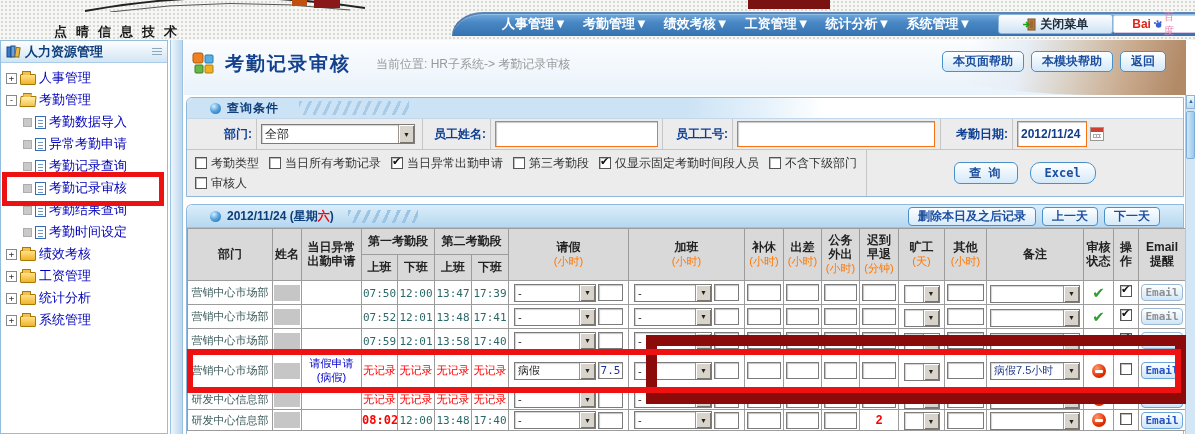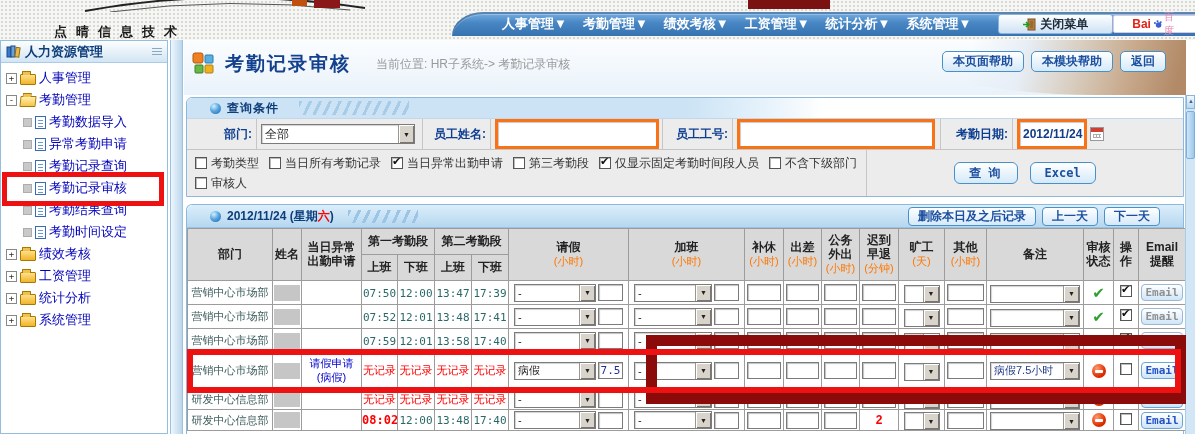--- a/index.html
+++ b/index.html
@@ -88,21 +88,21 @@
     border-bottom:1px solid #c2d8ea;}
   .q-form{position:absolute;left:0;right:0;top:21px;bottom:0;background:#ececec;}
   .frow{display:flex;border-bottom:1px solid #c6c6c6;}
   .frowA{height:31px;}
   .frowB{height:46px;border-bottom:none;}
   .fcell{border-right:1px solid #c6c6c6;display:flex;align-items:center;padding:0 4px;overflow:hidden;}
   .fcell.last{border-right:none;}
   .flabel{justify-content:flex-end;font-weight:bold;color:#0b3d91;font-size:12px;white-space:nowrap;}
   .w70{width:70px;}.w166{width:166px;}.w68{width:68px;}.w172{width:172px;}
   .wid70{width:70px;}.w208{width:208px;}.w72{width:72px;}.wrest{flex:1;}
-  .tinput{height:25px;border:3px solid #f97316;box-shadow:inset 1px 1px 1px rgba(0,0,0,.22);background:#fff;
+  .tinput{height:25px;border:1px solid #f97316;box-shadow:inset 1px 1px 1px rgba(0,0,0,.22);background:#fff;
     font-size:12px;color:#123c8a;padding:12px 3px;}
   .name-in{width:164px;}.id-in{width:198px;}
   .sel{display:inline-flex;align-items:center;height:20px;border:1px solid #7b7b7b;background:#fff;
     box-shadow:inset 1px 1px 1px rgba(0,0,0,.18);}
   .sel .txt{flex:1;font-size:12px;color:#222;padding:0 3px;text-align:left;overflow:hidden;white-space:nowrap;}
   .dd-btn{width:16px;align-self:stretch;background:#d8d4cc;border-left:1px solid #9a968e;
     box-shadow:inset 1px 1px 0 #fff,inset -1px -1px 0 #7a766e;display:flex;align-items:center;justify-content:center;}
   .dd-btn::after{content:"▼";font-size:7px;color:#222;}
   .dept-sel{width:154px;}
   .datebox{display:flex;align-items:center;gap:3px;}
@@ -111,21 +111,21 @@
   .cal::before{content:"";position:absolute;left:0;right:0;top:0;height:4px;background:#d04030;}
   .cal::after{content:"";position:absolute;left:2px;right:2px;top:6px;bottom:2px;
     background:repeating-linear-gradient(90deg,#aaa 0 1px,transparent 1px 3px),repeating-linear-gradient(180deg,#aaa 0 1px,transparent 1px 3px);}
   .optline{display:flex;align-items:center;gap:10px;height:20px;padding-left:4px;}
   .opt{display:flex;align-items:center;gap:4px;font-size:12px;color:#333;white-space:nowrap;}
   .cb{display:inline-block;width:12px;height:12px;background:#fff;border:1px solid #555;
     box-shadow:inset 1px 1px 0 #bbb;position:relative;flex:0 0 12px;}
   .cb.checked::after{content:"✔";position:absolute;left:0;top:-3px;font-size:11px;color:#111;font-weight:bold;}
   .q-btns{display:flex;align-items:center;justify-content:center;gap:12px;flex:1;}
   .btn.q{height:22px;border-radius:6px;padding:0 14px;letter-spacing:2px;}
-  .btn.mono{font-family:"DejaVu Sans Mono",monospace;letter-spacing:0;}
+  .btn.mono{font-family:"DejaVu Sans Mono",monospace;letter-spacing:0;border-radius:10px;}
 
   .table-panel{top:204px;height:282px;border-bottom:none;}
   .t-tab{height:23px;background:linear-gradient(#dceefb,#b6d7ef);border-bottom:1px solid #9cc2e2;}
   .t-title{font-size:12px;font-weight:bold;color:var(--navy);white-space:nowrap;}
   .t-title .red{color:var(--alert-red);}
   .t-stripes{width:70px;height:13px;margin-left:8px;background:repeating-linear-gradient(115deg,#9cc4e4 0 3px,transparent 3px 9px);}
   .t-btns{margin-left:auto;display:flex;gap:6px;}
   .btn.t{height:19px;border-radius:4px;padding:0 9px;font-size:12px;}
 
   

